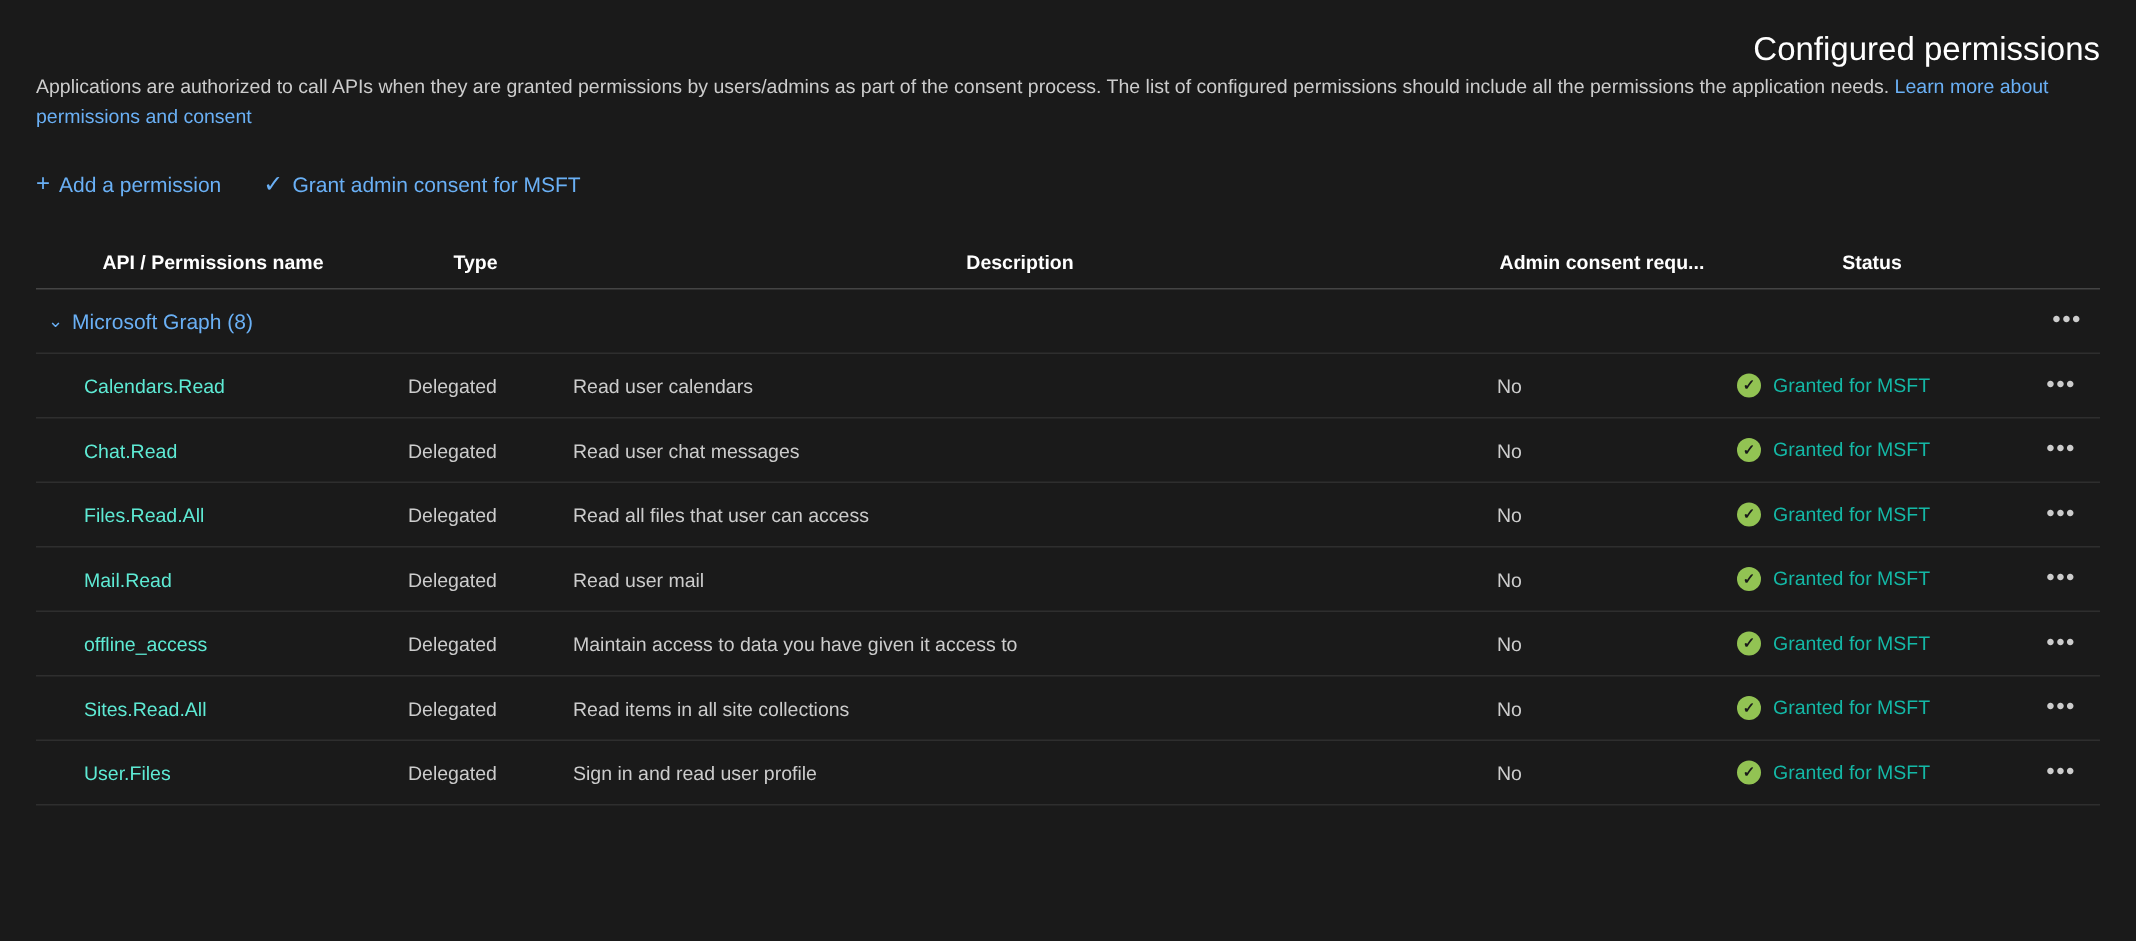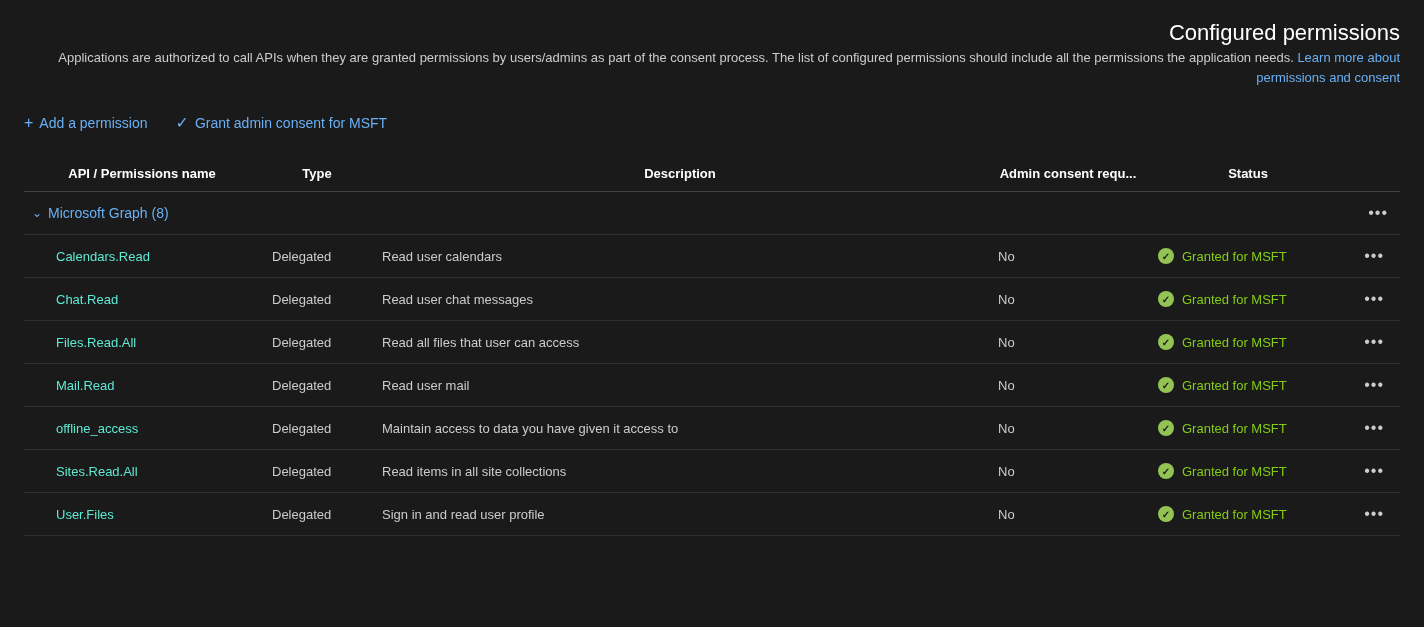--- a/index.html
+++ b/index.html
@@ -19,21 +19,20 @@
       margin-bottom: 2px;
       text-align: right;
     }
 
     .description-text {
       font-size: 13px;
       color: #cccccc;
       line-height: 1.5;
       margin-bottom: 22px;
       max-width: 1380px;
-      text-align: right;
     }
 
     .description-text a {
       color: #6ab0f5;
       text-decoration: none;
     }
 
     .toolbar {
       display: flex;
       align-items: center;
@@ -112,23 +111,22 @@
     }
 
     .permission-name {
       color: #5eead4;
       cursor: pointer;
       padding-left: 24px;
     }
 
     .status-granted {
       display: flex;
-      align-items: center;
       gap: 8px;
-      color: #84cc16;
+      color: #14b8a6;
     }
 
     .status-dot {
       width: 16px;
       height: 16px;
       border-radius: 50%;
       background-color: #92c353;
       display: inline-flex;
       align-items: center;
       justify-content: center;

